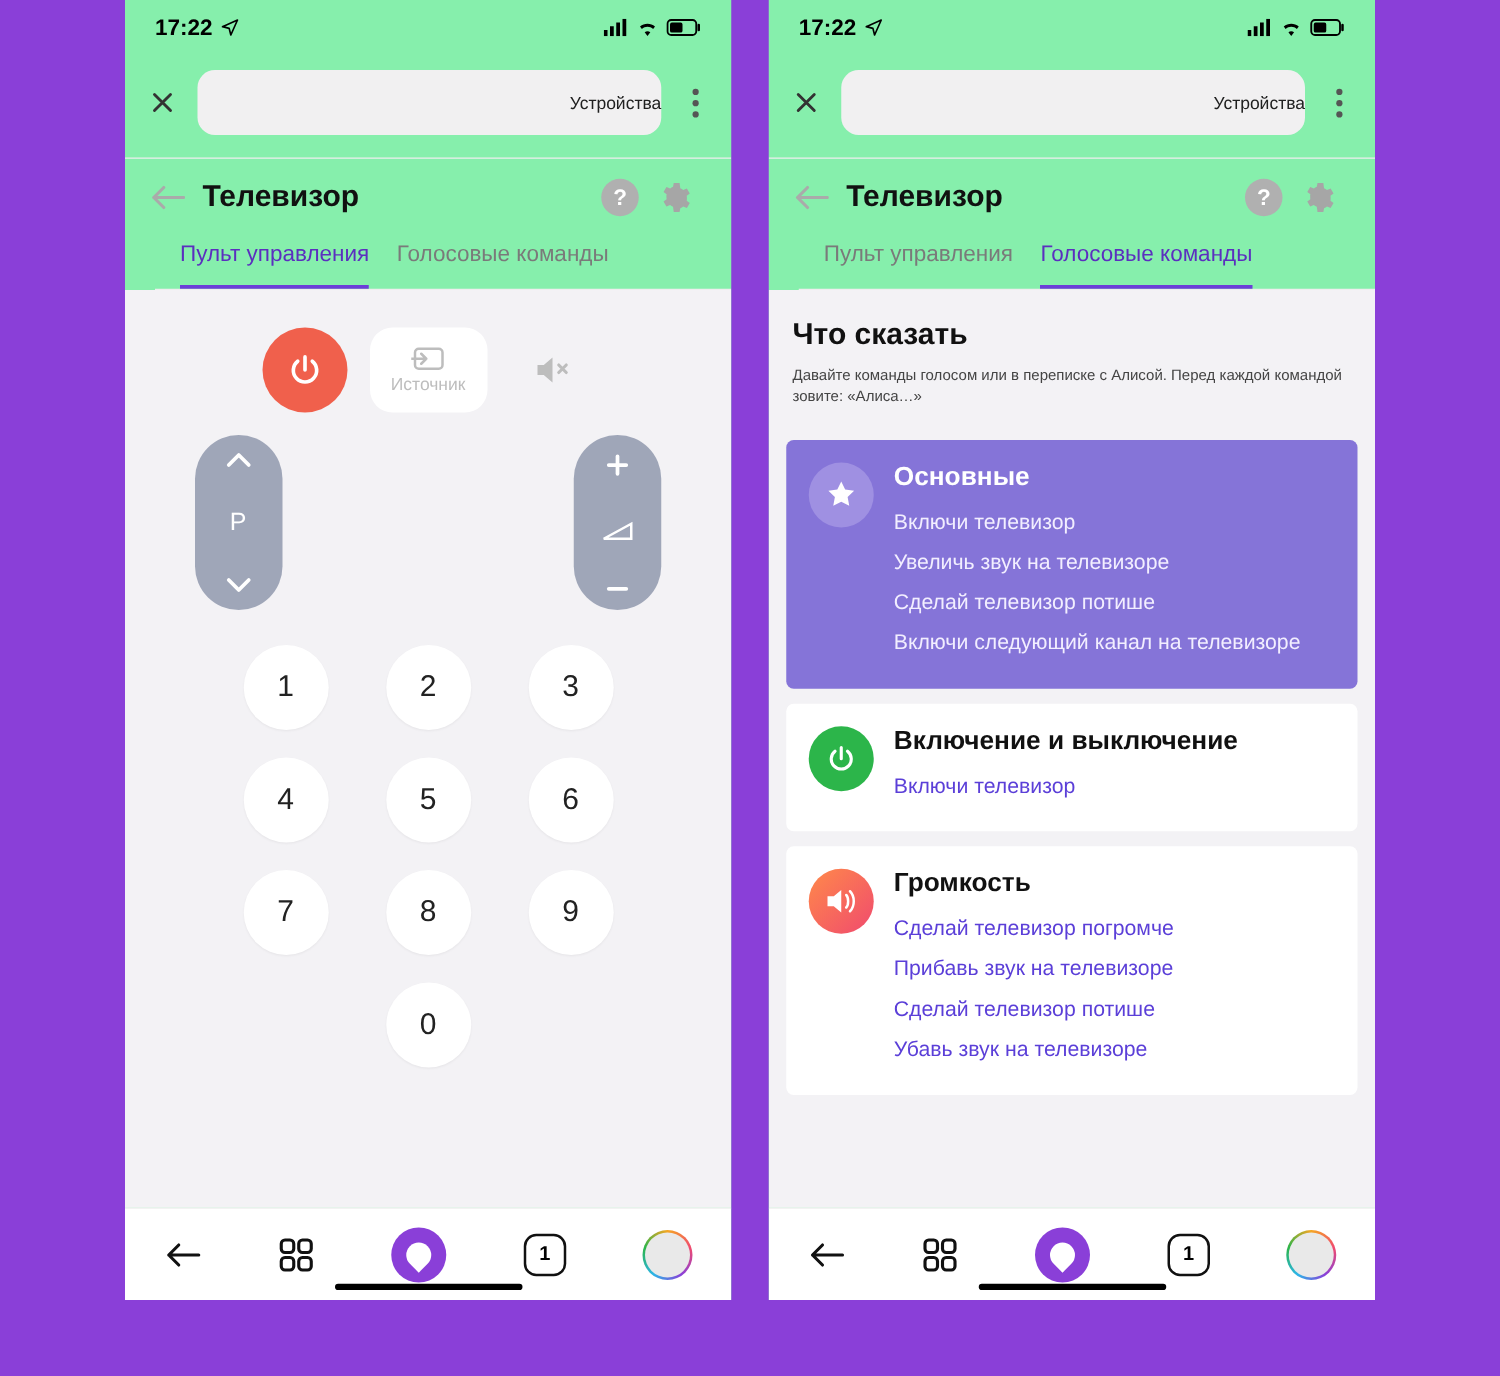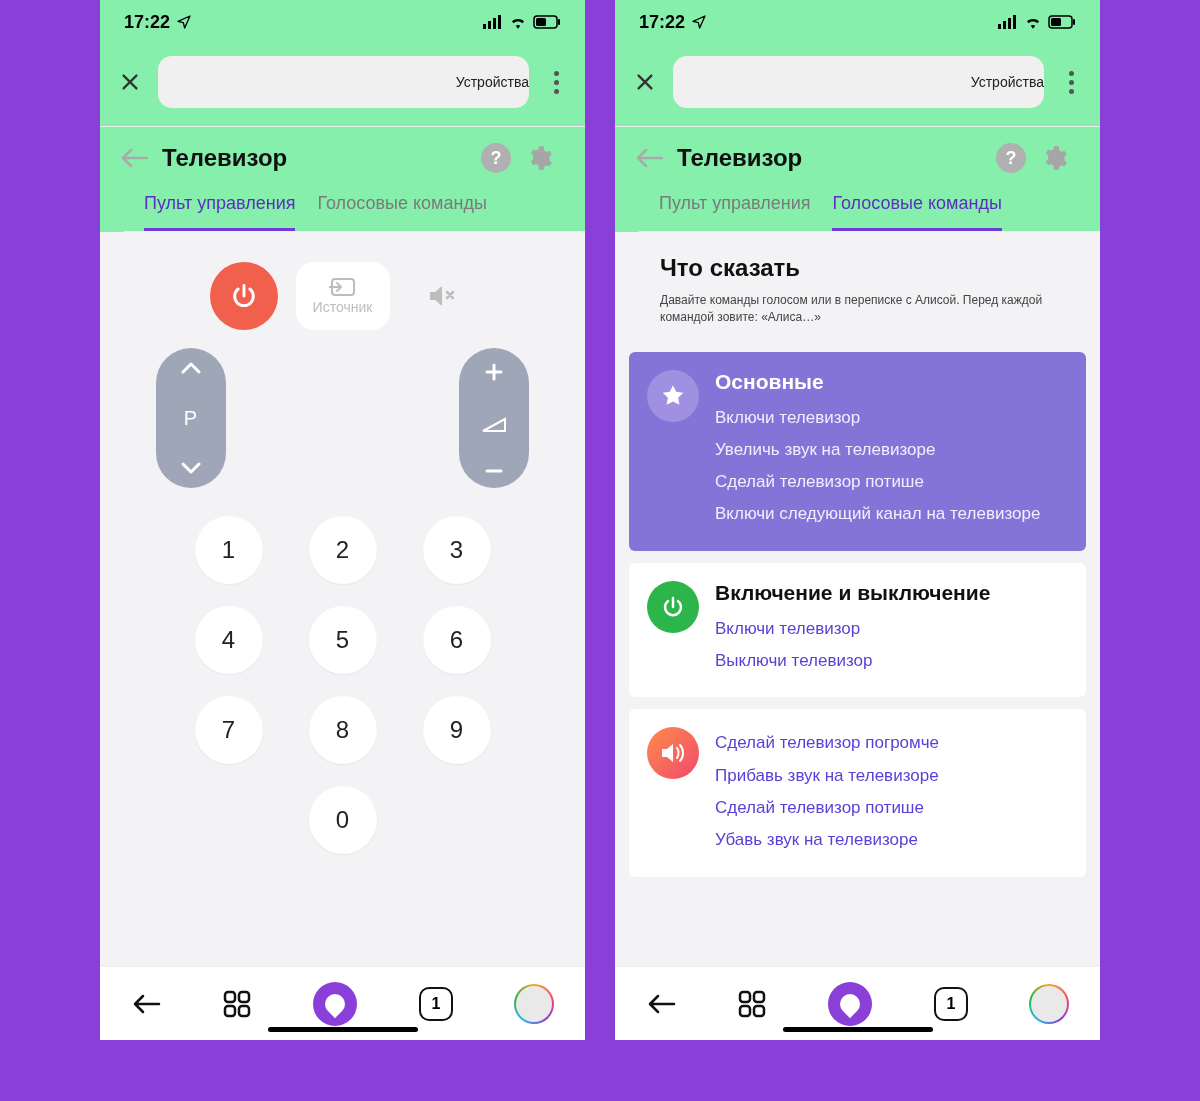--- a/index.html
+++ b/index.html
@@ -149,22 +149,21 @@
   }
   .num {
     width:68px;height:68px;border-radius:50%;background:#fff;
     display:flex;align-items:center;justify-content:center;
     font-size:24px;color:#222;
     box-shadow: 0 1px 2px rgba(0,0,0,0.05);
   }
   .num.zero { grid-column: 2; }
   
   .vc-intro {
-    padding: 22px 20px 14px 32px;
-    margin-left: 13px;
+    padding: 22px 20px 14px 19px;
   }
   .vc-h {
     font-size:24px;font-weight:700;color:#111;margin-bottom:10px;
   }
   .vc-sub {
     font-size:12px;color:#444;line-height:1.4;
   }
   .card {
     margin: 12px 14px 0 14px;
     border-radius:6px;
@@ -478,32 +477,32 @@
 
     <div class="card">
       <div class="card-icon green">
         <svg width="24" height="24" viewBox="0 0 24 24">
             <path d="M12 3v9M7 6a8 8 0 1010 0" fill="none" stroke="#fff" stroke-width="2.5" stroke-linecap="round"></path>
           </svg>
       </div>
       <div class="card-body">
         <div class="card-title">Включение и выключение</div>
         <div class="cmd">Включи телевизор</div>
-        <div class="cmd">Выключи телевизор</div>
       </div>
     </div>
 
     <div class="card">
       <div class="card-icon orange">
         <svg width="26" height="22" viewBox="0 0 26 22">
             <path d="M2 7v8h5l6 5V2L7 7H2z" fill="#fff"></path>
             <path d="M17 6c2 2 2 8 0 10M20 3c4 4 4 12 0 16" fill="none" stroke="#fff" stroke-width="2" stroke-linecap="round"></path>
           </svg>
       </div>
       <div class="card-body">
+        <div class="card-title">Громкость</div>
         <div class="cmd">Сделай телевизор погромче</div>
         <div class="cmd">Прибавь звук на телевизоре</div>
         <div class="cmd">Сделай телевизор потише</div>
         <div class="cmd">Убавь звук на телевизоре</div>
       </div>
     </div>
   </div>
 
   <div class="bottom-nav">
     <div class="nav-item">

